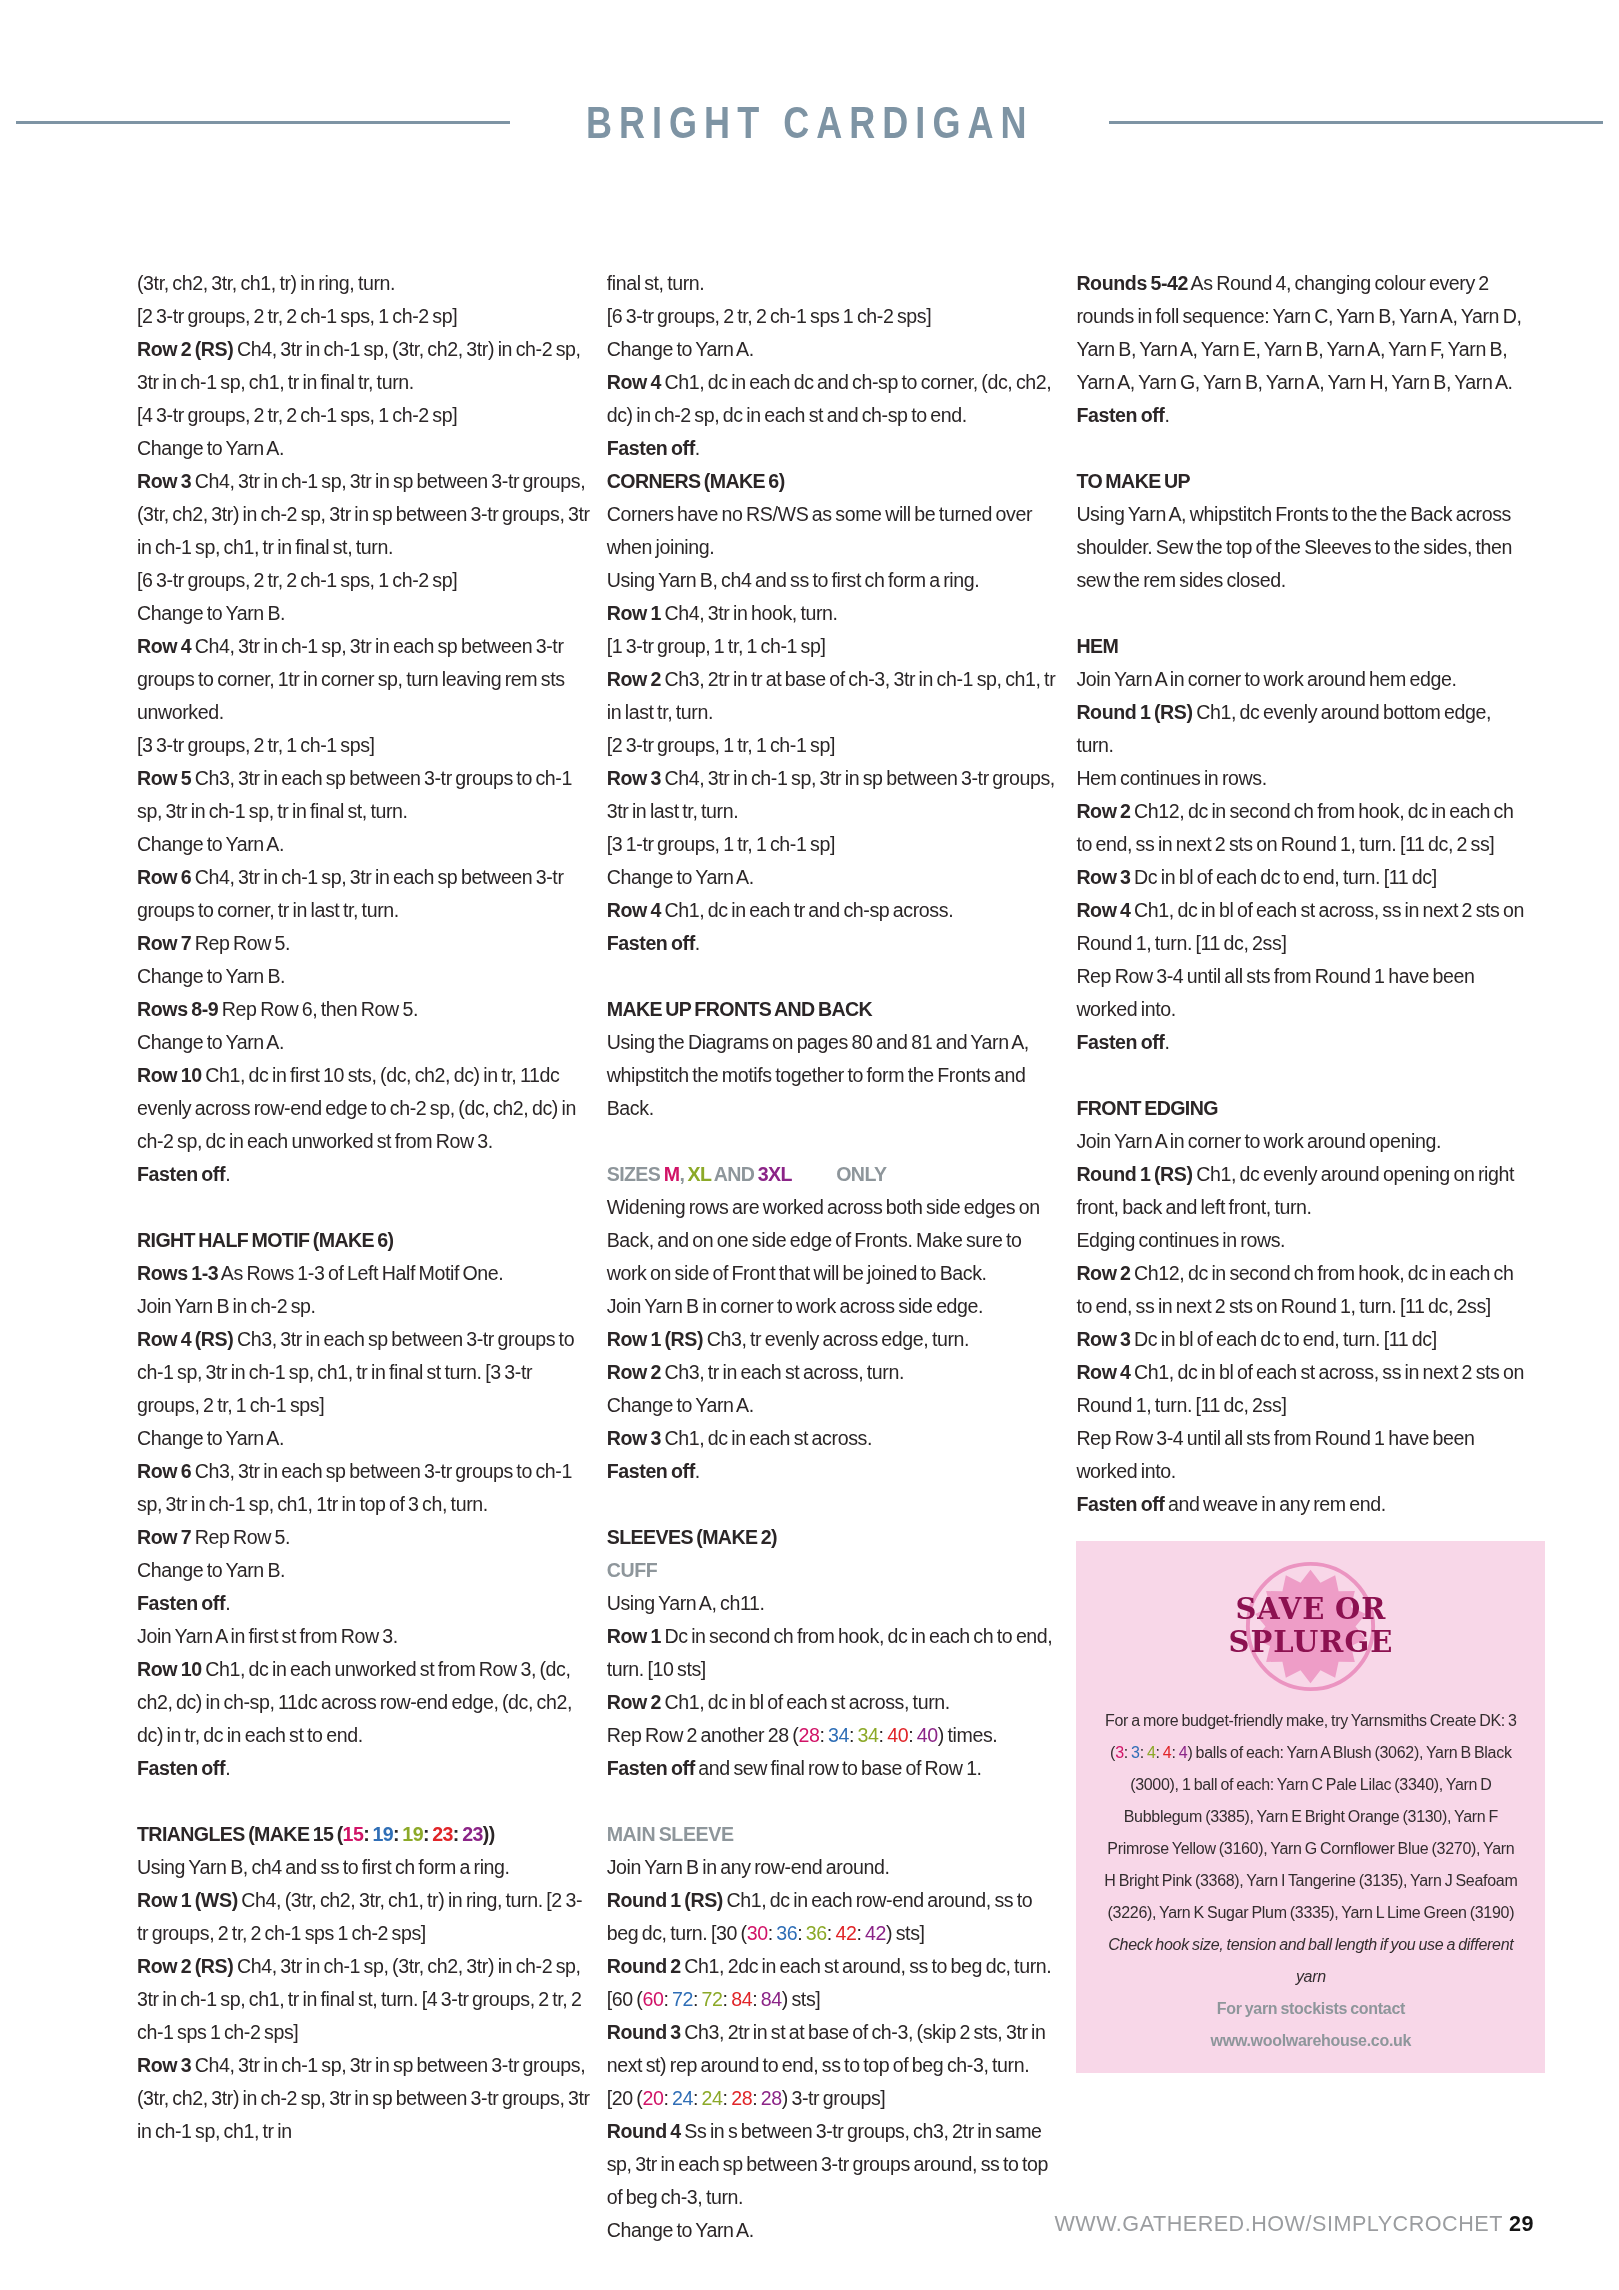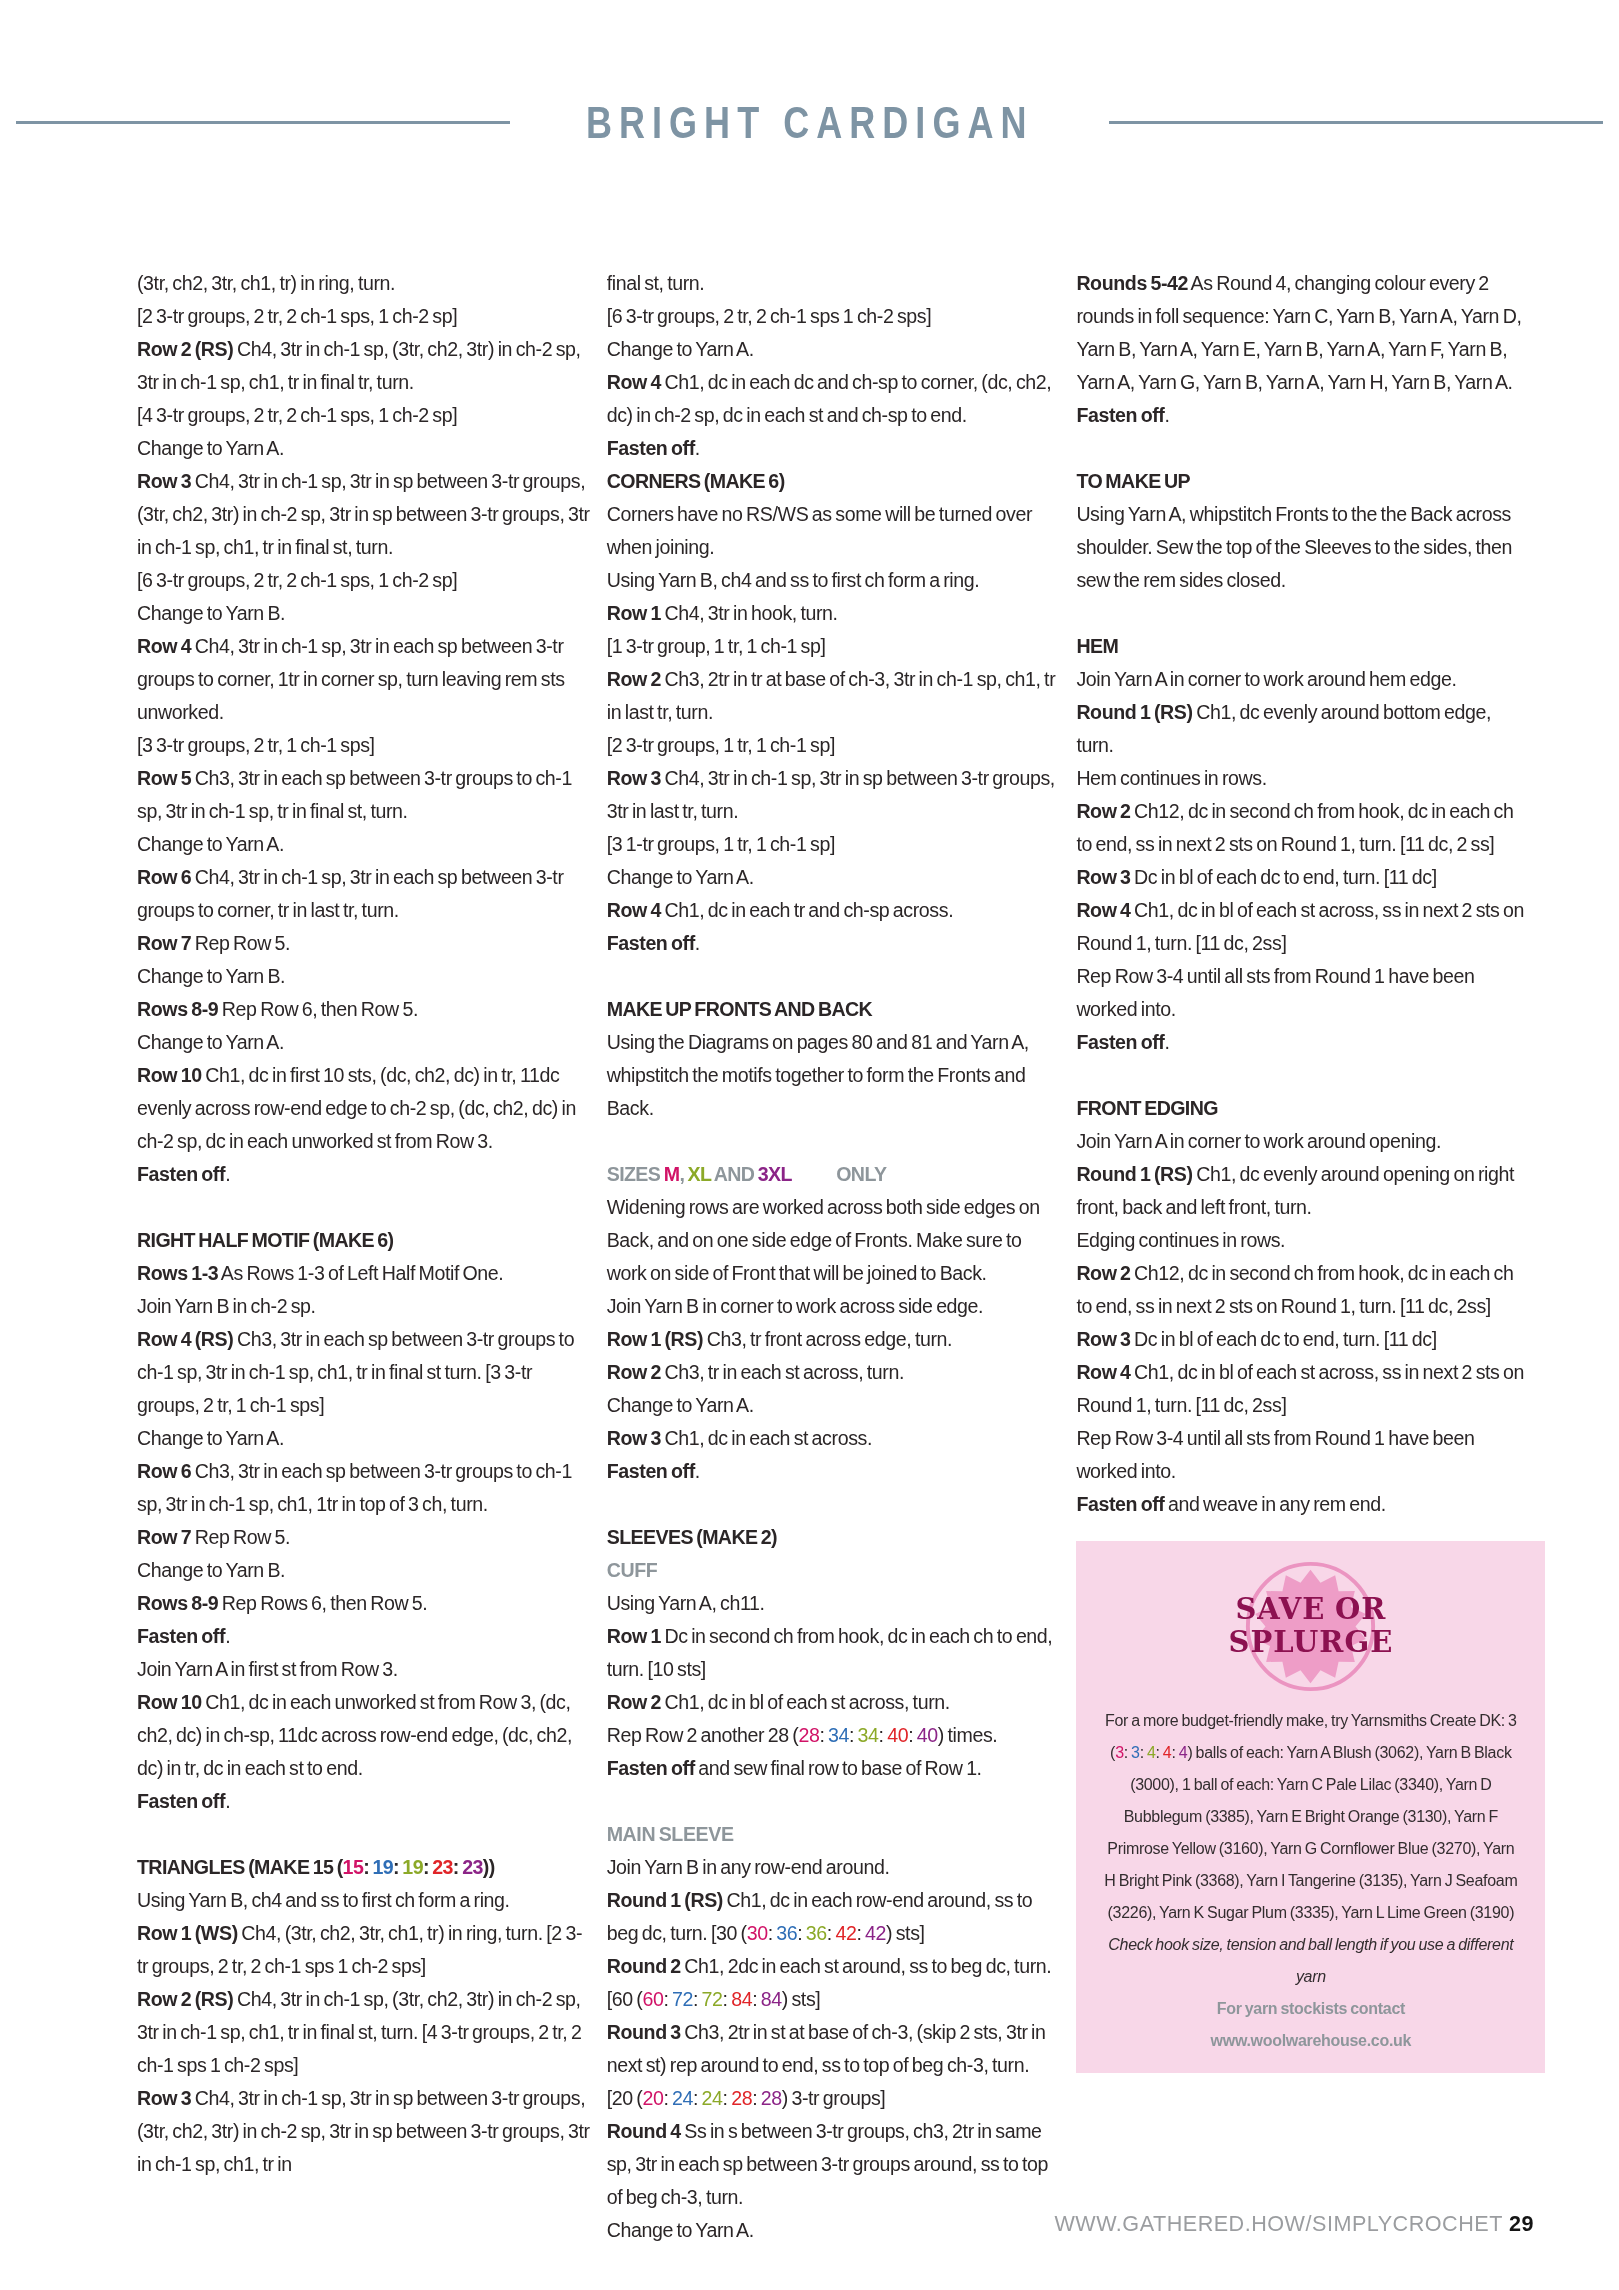--- a/index.html
+++ b/index.html
@@ -80,21 +80,20 @@
         <p><span class="b">Fasten off</span><span>.</span></p>
         <div class="gap"></div>
         <p class="h"><span>RIGHT HALF MOTIF (MAKE 6)</span></p>
         <p><span class="b">Rows 1-3</span><span> As Rows 1-3 of Left Half Motif One.</span></p>
         <p><span>Join Yarn B in ch-2 sp.</span></p>
         <p><span class="b">Row 4 (RS)</span><span> Ch3, 3tr in each sp between 3-tr groups to ch-1 sp, 3tr in ch-1 sp, ch1, tr in final st turn. [3 3-tr groups, 2 tr, 1 ch-1 sps]</span></p>
         <p><span>Change to Yarn A.</span></p>
         <p><span class="b">Row 6</span><span> Ch3, 3tr in each sp between 3-tr groups to ch-1 sp, 3tr in ch-1 sp, ch1, 1tr in top of 3 ch, turn.</span></p>
         <p><span class="b">Row 7</span><span> Rep Row 5.</span></p>
         <p><span>Change to Yarn B.</span></p>
-        <p><span class="b">Rows 8-9</span><span> Rep Rows 6, then Row 5.</span></p>
         <p><span class="b">Fasten off</span><span>.</span></p>
         <p><span>Join Yarn A in first st from Row 3.</span></p>
         <p><span class="b">Row 10</span><span> Ch1, dc in each unworked st from Row 3, (dc, ch2, dc) in ch-sp, 11dc across row-end edge, (dc, ch2, dc) in tr, dc in each st to end.</span></p>
         <p><span class="b">Fasten off</span><span>.</span></p>
         <div class="gap"></div>
         <p class="h"><span>TRIANGLES (MAKE 15 (</span><span style="color: rgb(209, 19, 103);">15</span><span>: </span><span style="color: rgb(47, 110, 182);">19</span><span>: </span><span style="color: rgb(140, 169, 40);">19</span><span>: </span><span style="color: rgb(224, 36, 40);">23</span><span>: </span><span style="color: rgb(139, 36, 135);">23</span><span>))</span></p>
         <p><span>Using Yarn B, ch4 and ss to first ch form a ring.</span></p>
         <p><span class="b">Row 1 (WS)</span><span> Ch4, (3tr, ch2, 3tr, ch1, tr) in ring, turn. [2 3-tr groups, 2 tr, 2 ch-1 sps 1 ch-2 sps]</span></p>
         <p><span class="b">Row 2 (RS)</span><span> Ch4, 3tr in ch-1 sp, (3tr, ch2, 3tr) in ch-2 sp, 3tr in ch-1 sp, ch1, tr in final st, turn. [4 3-tr groups, 2 tr, 2 ch-1 sps 1 ch-2 sps]</span></p>
         <p><span class="b">Row 3</span><span> Ch4, 3tr in ch-1 sp, 3tr in sp between 3-tr groups, (3tr, ch2, 3tr) in ch-2 sp, 3tr in sp between 3-tr groups, 3tr in ch-1 sp, ch1, tr in</span></p>
@@ -117,21 +116,21 @@
         <p><span>Change to Yarn A.</span></p>
         <p><span class="b">Row 4</span><span> Ch1, dc in each tr and ch-sp across.</span></p>
         <p><span class="b">Fasten off</span><span>.</span></p>
         <div class="gap"></div>
         <p class="h"><span>MAKE UP FRONTS AND BACK</span></p>
         <p><span>Using the Diagrams on pages 80 and 81 and Yarn A, whipstitch the motifs together to form the Fronts and Back.</span></p>
         <div class="gap"></div>
         <p class="h"><span style="color: rgb(142, 150, 155); text-align: center;">SIZES </span><span style="color: rgb(209, 19, 103);">M</span><span style="color: rgb(142, 150, 155);">, </span><span style="color: rgb(140, 169, 40);">XL</span><span style="color: rgb(142, 150, 155);"> AND </span><span style="color: rgb(139, 36, 135);">3XL</span><span style="color: rgb(142, 150, 155); margin-left: 41px;"> ONLY</span></p>
         <p><span>Widening rows are worked across both side edges on Back, and on one side edge of Fronts. Make sure to work on side of Front that will be joined to Back.</span></p>
         <p><span>Join Yarn B in corner to work across side edge.</span></p>
-        <p><span class="b">Row 1 (RS)</span><span> Ch3, tr front across edge, turn.</span></p>
+        <p><span class="b">Row 1 (RS)</span><span> Ch3, tr evenly across edge, turn.</span></p>
         <p><span class="b">Row 2</span><span> Ch3, tr in each st across, turn.</span></p>
         <p><span>Change to Yarn A.</span></p>
         <p><span class="b">Row 3</span><span> Ch1, dc in each st across.</span></p>
         <p><span class="b">Fasten off</span><span>.</span></p>
         <div class="gap"></div>
         <p class="h"><span>SLEEVES (MAKE 2)</span></p>
         <p class="sub"><span>CUFF</span></p>
         <p><span>Using Yarn A, ch11.</span></p>
         <p><span class="b">Row 1</span><span> Dc in second ch from hook, dc in each ch to end, turn. [10 sts]</span></p>
         <p><span class="b">Row 2</span><span> Ch1, dc in bl of each st across, turn.</span></p>

